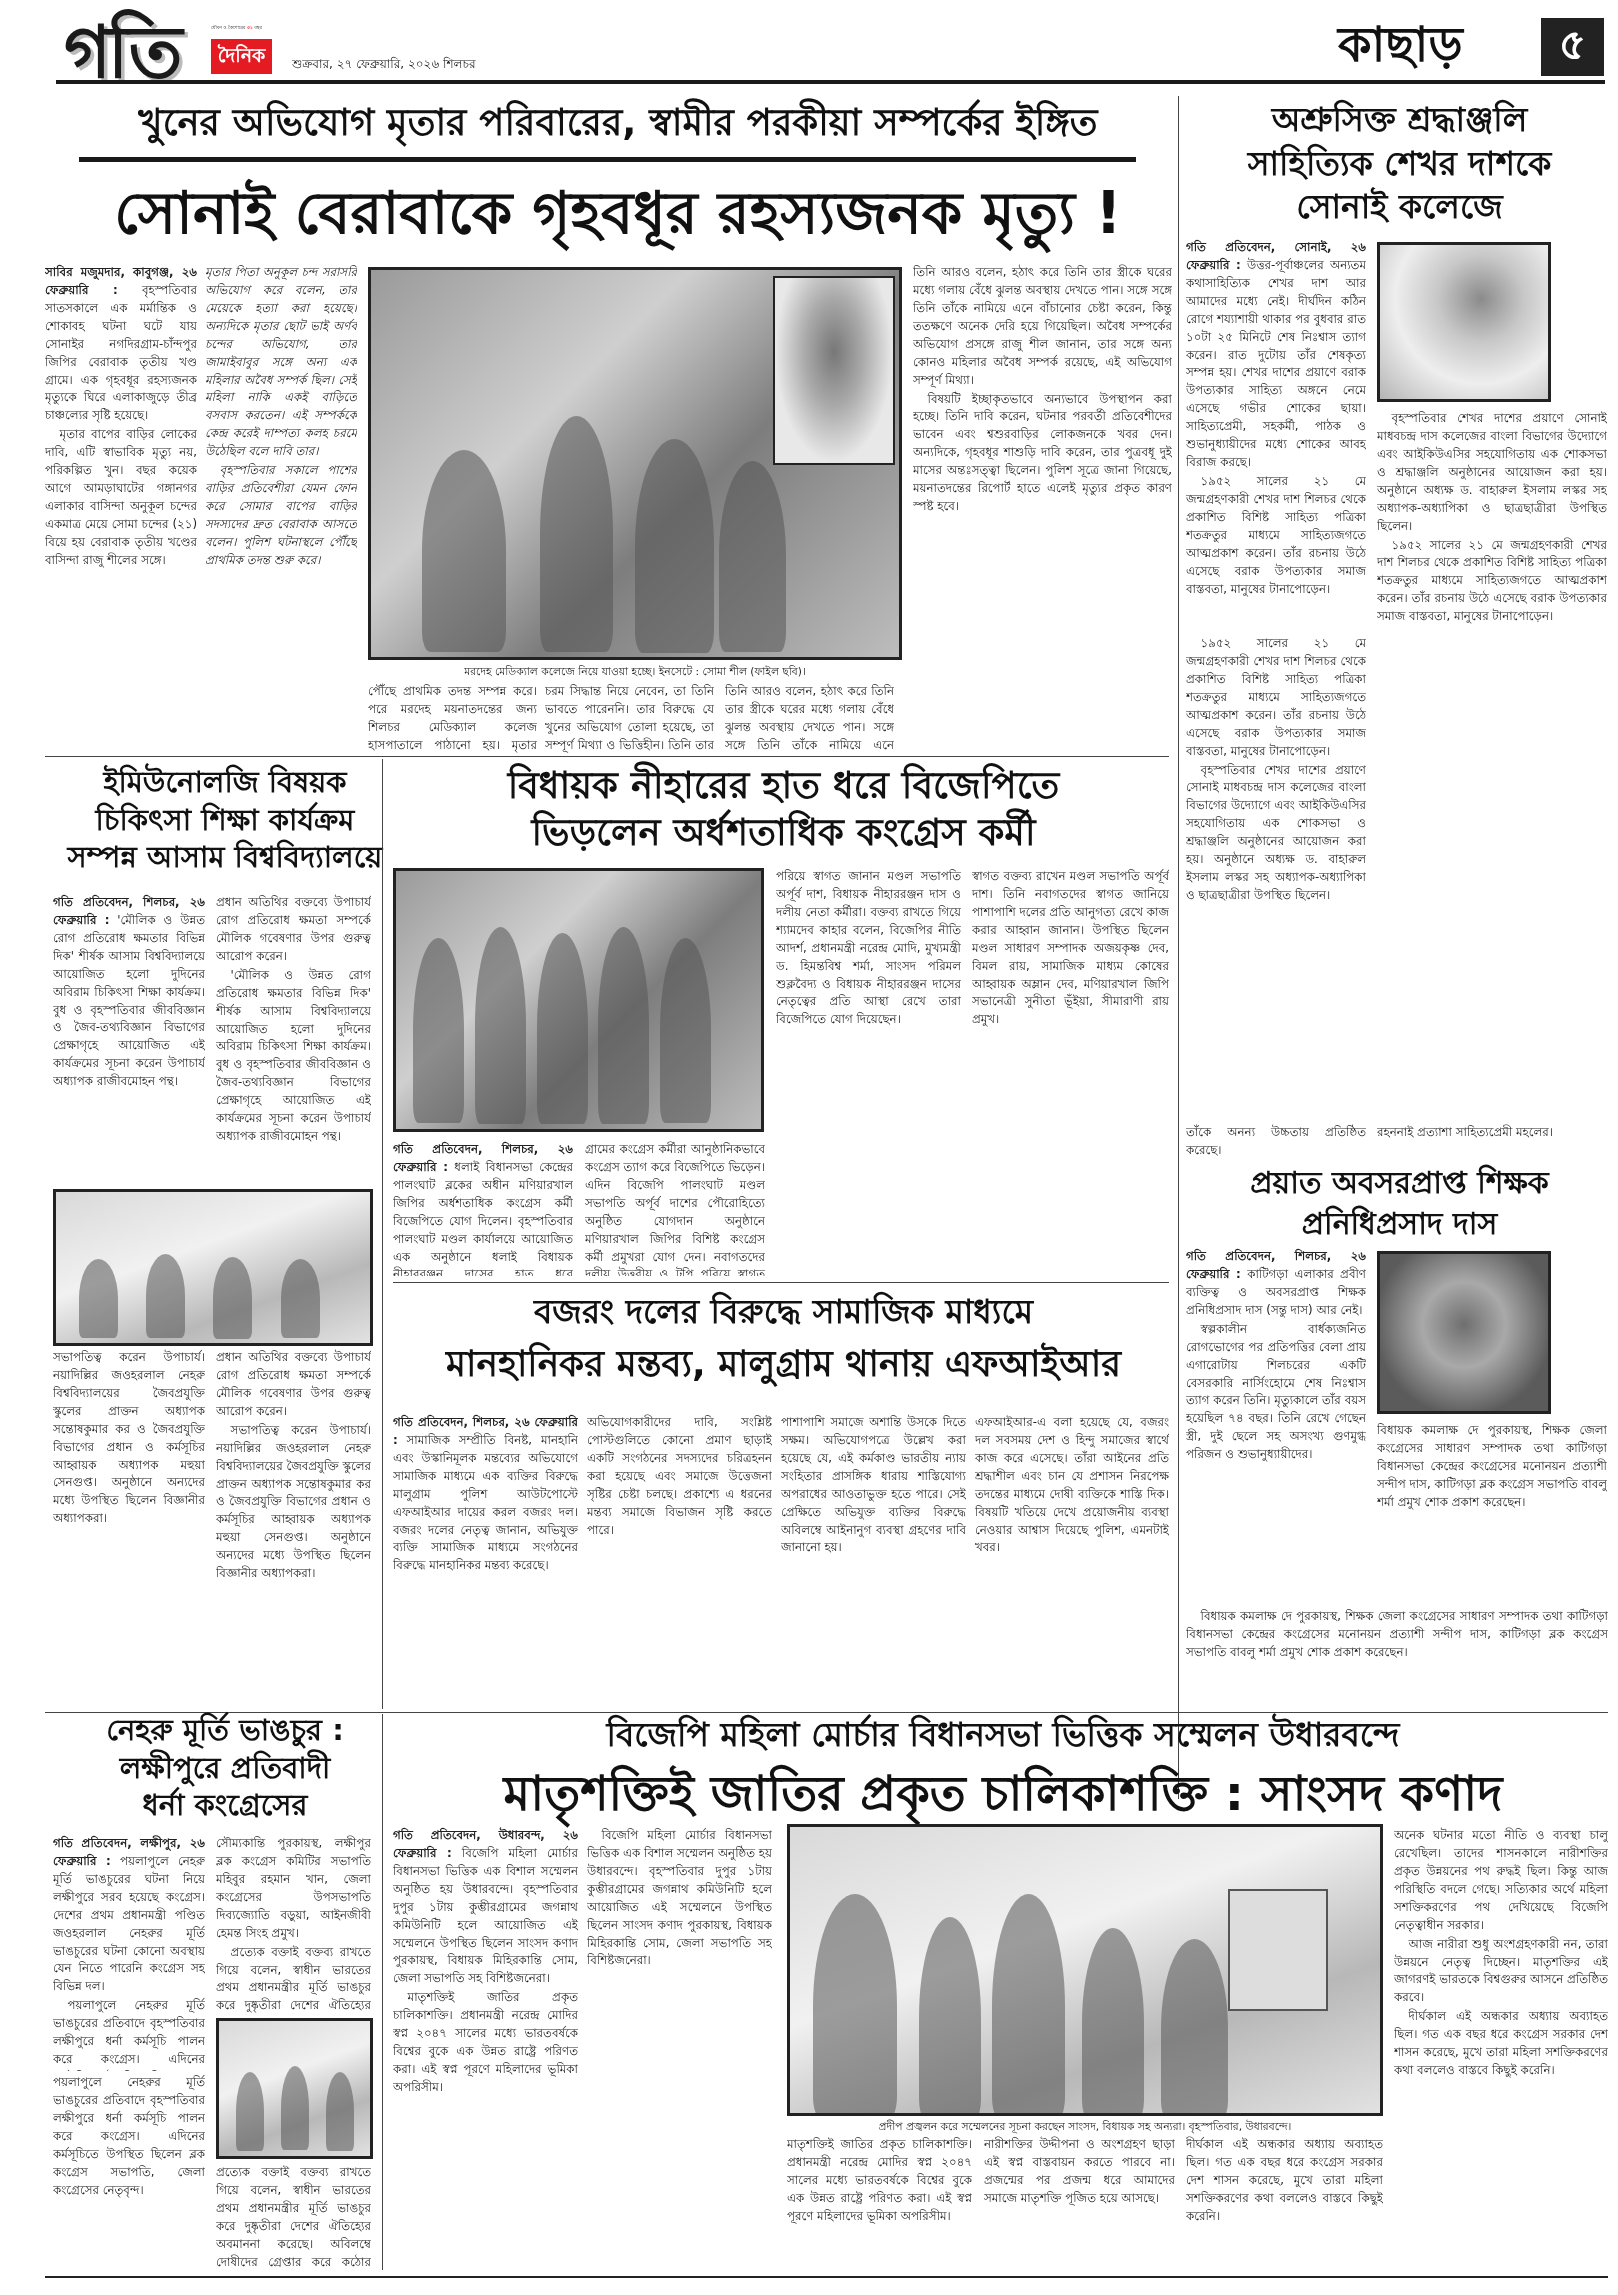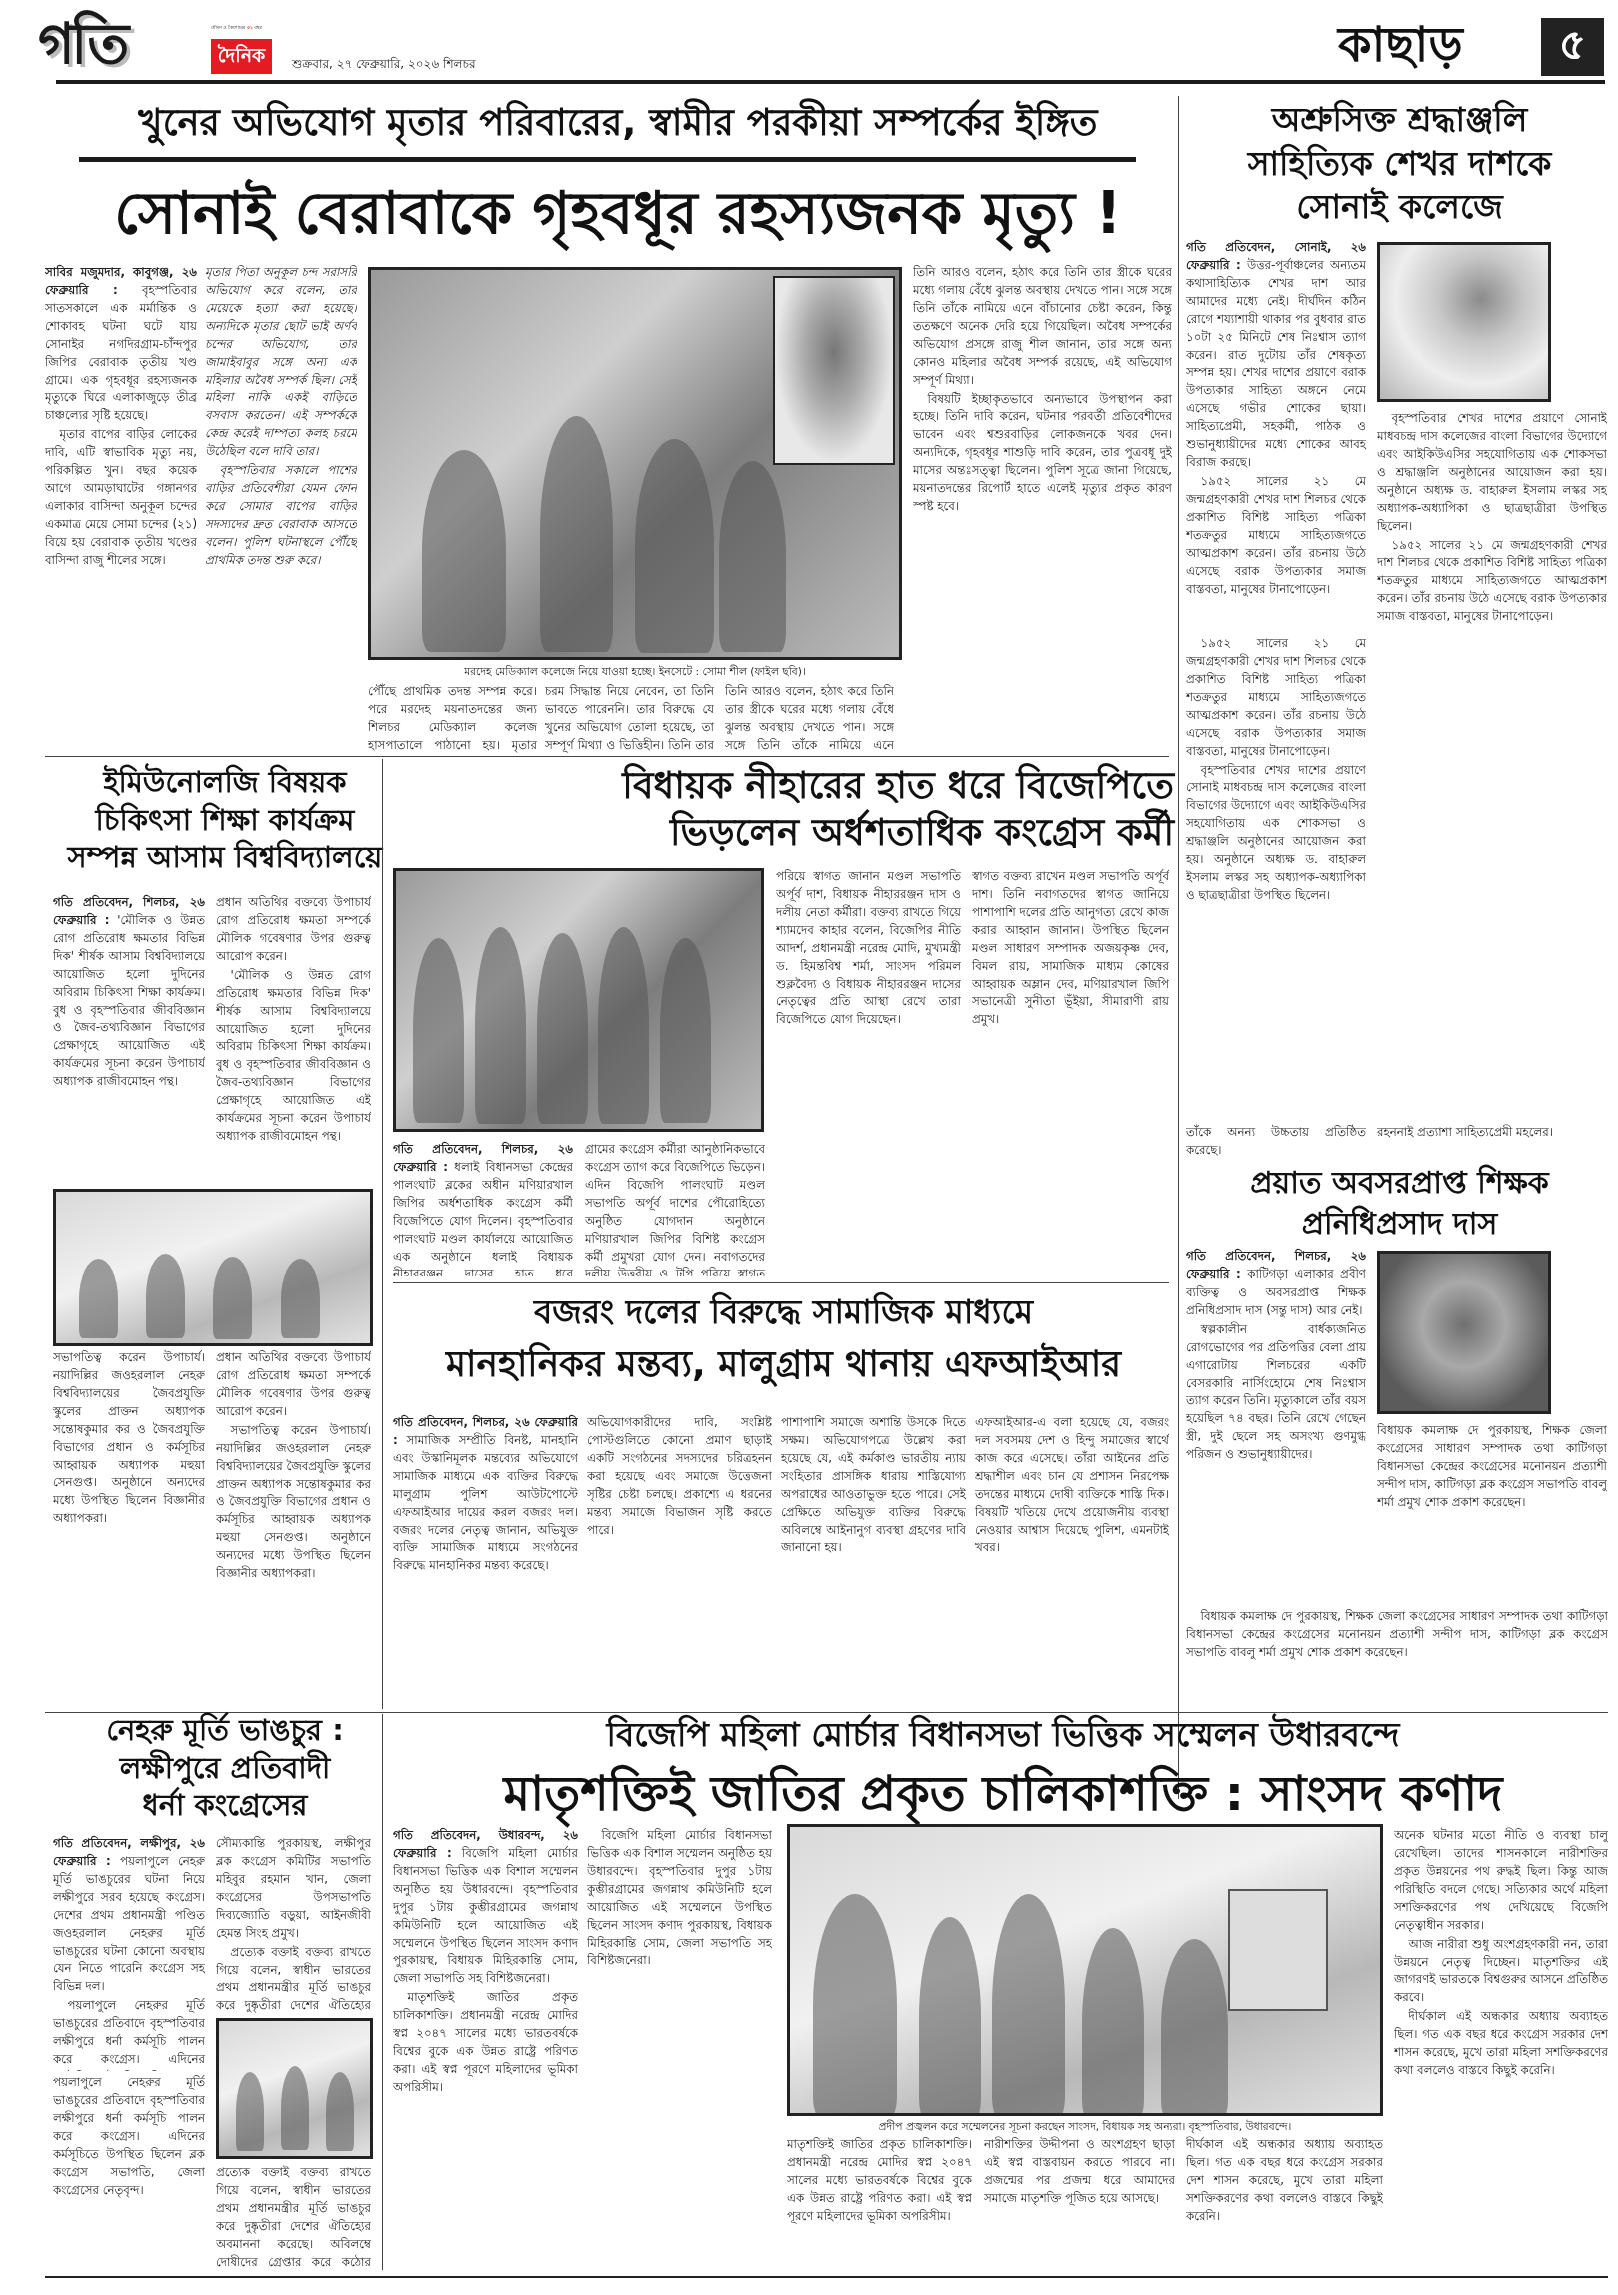--- a/index.html
+++ b/index.html
@@ -1,18 +1,18 @@
 <!DOCTYPE html>
 <html style="font-size:9px"><head>
 <meta charset="utf-8">
 <style>
   html, body { margin: 0; padding: 0; background: #ffffff; }
   body { width: 1619px; height: 2295px; position: relative; overflow: hidden; font-family: "DejaVu Sans", sans-serif; color: #111; }
   .abs { position: absolute; }
-  .masthead-logo { left: 38px; top: 15.7px; font-size: 56px; font-weight: 900; line-height: 1; color: #1a1a1a; text-shadow: 3.4px 3.4px 0 #bbb; letter-spacing: -3.4px; }
+  .masthead-logo { left: 64px; top: 15.7px; font-size: 72px; font-weight: 900; line-height: 1; color: #1a1a1a; text-shadow: 3.4px 3.4px 0 #bbb; letter-spacing: -3.4px; }
   .daily-box { left: 211px; top: 39px; width: 61px; height: 35px; background: #e51b23; color: #fff; font-size: 19px; font-weight: 700; display: flex; align-items: center; justify-content: center; }
   .daily-tag { left: 211px; top: 25px; width: 67px; font-size: 4.5px; color: #333; }
   .daily-tag .red { color: #e51b23; font-weight: 700; }
   .dateline { left: 292px; top: 55px; font-size: 12px; color: #222; }
   .section-name { left: 1338px; top: 20px; font-size: 48px; font-weight: 700; line-height: 1; }
   .page-num { left: 1541px; top: 18px; width: 63px; height: 58px; background: #222; color: #fff; font-size: 42px; font-weight: 700; display: flex; align-items: center; justify-content: center; }
   .top-rule { left: 56px; top: 80px; width: 1549px; height: 3.9px; background: #1a1a1a; }
   .kicker { font-weight: 700; font-family: "DejaVu Sans", sans-serif; }
   .rule { background: #1a1a1a; }
   .headline { font-weight: 900; text-align: center; line-height: 1.18; }
@@ -140,21 +140,21 @@
 <div class="abs col" style="left:53px; top:1349px; width:152px; height:360px;">
   <p class="first">সভাপতিত্ব করেন উপাচার্য। নয়াদিল্লির জওহরলাল নেহরু বিশ্ববিদ্যালয়ের জৈবপ্রযুক্তি স্কুলের প্রাক্তন অধ্যাপক সন্তোষকুমার কর ও জৈবপ্রযুক্তি বিভাগের প্রধান ও কর্মসূচির আহ্বায়ক অধ্যাপক মহুয়া সেনগুপ্ত। অনুষ্ঠানে অন্যদের মধ্যে উপস্থিত ছিলেন বিজ্ঞানীর অধ্যাপকরা।</p>
 </div>
 <div class="abs col" style="left:216px; top:1349px; width:155px; height:360px;">
   <p class="first">প্রধান অতিথির বক্তব্যে উপাচার্য রোগ প্রতিরোধ ক্ষমতা সম্পর্কে মৌলিক গবেষণার উপর গুরুত্ব আরোপ করেন।</p>
   <p>সভাপতিত্ব করেন উপাচার্য। নয়াদিল্লির জওহরলাল নেহরু বিশ্ববিদ্যালয়ের জৈবপ্রযুক্তি স্কুলের প্রাক্তন অধ্যাপক সন্তোষকুমার কর ও জৈবপ্রযুক্তি বিভাগের প্রধান ও কর্মসূচির আহ্বায়ক অধ্যাপক মহুয়া সেনগুপ্ত। অনুষ্ঠানে অন্যদের মধ্যে উপস্থিত ছিলেন বিজ্ঞানীর অধ্যাপকরা।</p>
 </div>
 
 <div class="abs vline" style="left:382px; top:759px; height:950px;"></div>
 
-<div class="abs headline" style="left:393px; top:762px; width:781px; font-size:37px; line-height:1.28;text-align:right;">
+<div class="abs headline" style="left:393px; top:762px; width:781px; font-size:37px; line-height:1.28;">
   <div>বিধায়ক নীহারের হাত ধরে বিজেপিতে</div>
   <div>ভিড়লেন অর্ধশতাধিক কংগ্রেস কর্মী</div>
 </div>
 <div class="abs photo" style="left:393px; top:868px; width:371px; height:264px;">
   <div class="person" style="left:17px; top:67px; width:51px; height:185px;"></div>
   <div class="person" style="left:79px; top:56px; width:51px; height:197px;"></div>
   <div class="person" style="left:141px; top:62px; width:51px; height:191px;"></div>
   <div class="person" style="left:202px; top:56px; width:51px; height:197px;"></div>
   <div class="person" style="left:264px; top:67px; width:51px; height:185px;"></div>
 </div>

